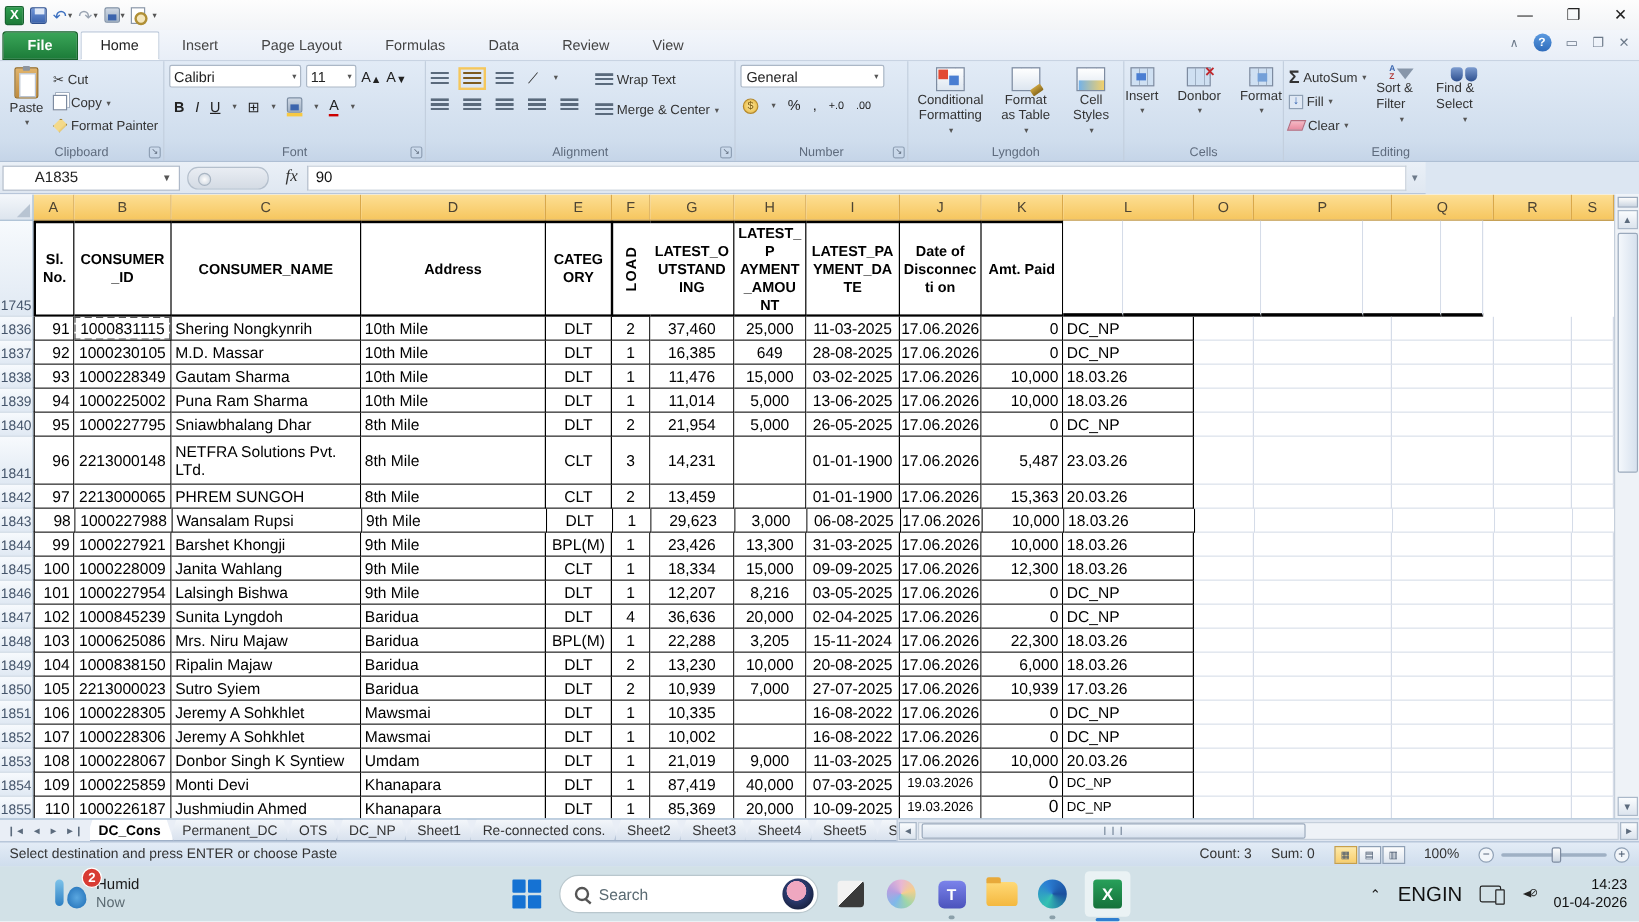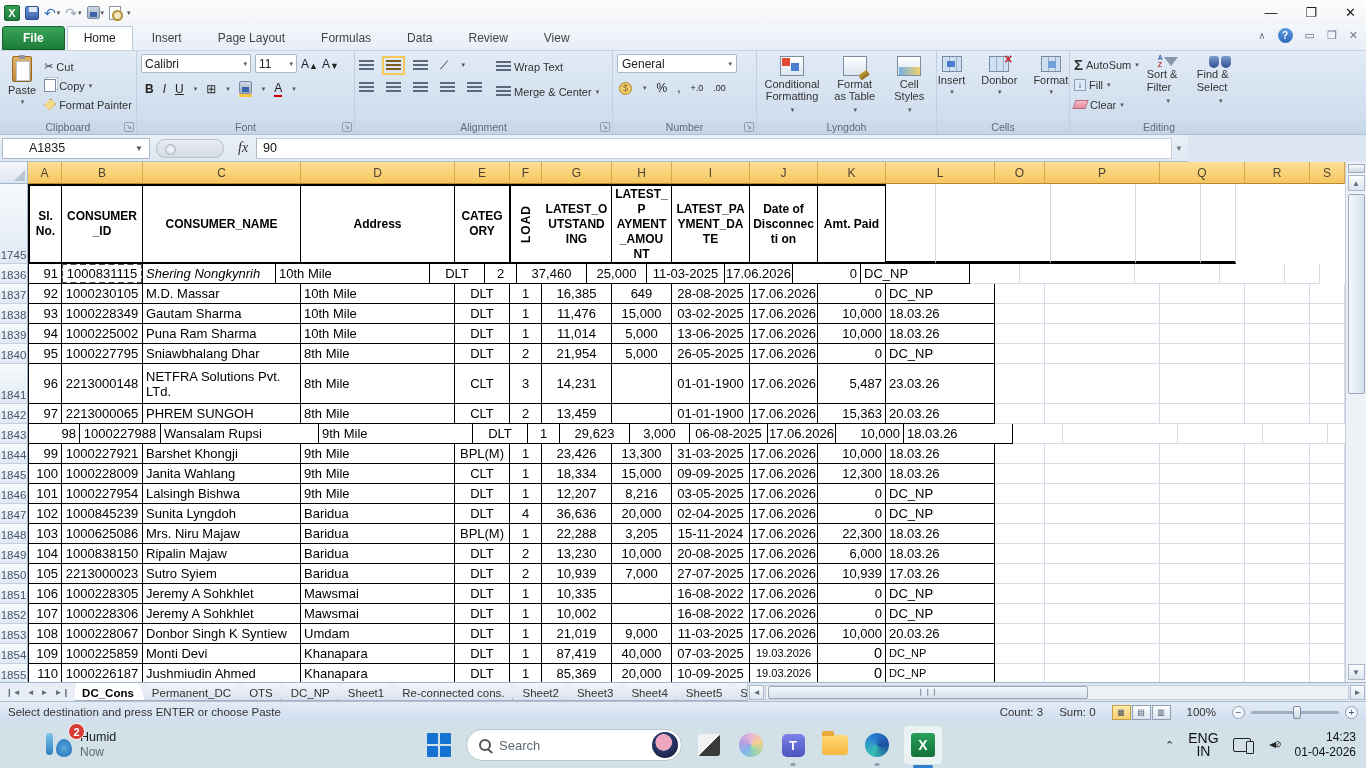--- a/index.html
+++ b/index.html
@@ -162,21 +162,21 @@
   .ic-copilot{width:24px;height:24px;border-radius:50%;background:conic-gradient(#e8b7d4,#f4cf8e,#9fd6a8,#7fb8ea,#b79fe0,#e8b7d4);}
   .ic-teams{width:23px;height:23px;border-radius:5px;background:linear-gradient(#7b83eb,#4b53bc);color:#fff;font-size:13px;font-weight:bold;display:flex;align-items:center;justify-content:center;}
   .ic-folder{width:26px;height:20px;background:linear-gradient(#ffd976,#f4b83f);border-radius:2px 4px 3px 3px;position:relative;}
   .ic-folder::before{content:"";position:absolute;left:0;top:-4px;width:12px;height:5px;background:#e8a93a;border-radius:2px 2px 0 0;}
   .ic-edge{width:24px;height:24px;border-radius:50%;background:conic-gradient(from 210deg,#35c1b2,#2b7fd4,#1b4f9e,#35c1b2);}
   .ic-excel{width:24px;height:24px;border-radius:3px;background:linear-gradient(#28a05a,#15713a);color:#fff;font-weight:bold;font-size:14px;display:flex;align-items:center;justify-content:center;}
   .excel-active{background:#eaf2f4;border-radius:4px;width:38px;height:38px;}
   .excel-active::after{content:"";position:absolute;bottom:-4px;left:50%;transform:translateX(-50%);width:20px;height:3px;border-radius:2px;background:#2f7fd0;}
   .tray{position:absolute;right:10px;display:flex;align-items:center;gap:14px;height:46px;}
   .chev{color:#222;font-size:11px;}
-  .lang{display:flex;flex-direction:column;align-items:center;font-size:14px;color:#111;line-height:13px;}
+  .lang{display:flex;align-items:center;font-size:17px;color:#111;line-height:13px;}
   .cast{width:18px;height:14px;border:1.6px solid #222;border-radius:2px;position:relative;}
   .cast::after{content:"";position:absolute;right:-4px;top:2px;width:6px;height:11px;background:#d2e1e7;border:1.6px solid #222;border-radius:1px;}
   .spk{position:relative;width:16px;height:14px;}
   .spk::before{content:"";position:absolute;left:0;top:4px;border-top:3px solid transparent;border-bottom:3px solid transparent;border-right:7px solid #222;width:4px;height:0;box-sizing:content-box;}
   .spk::after{content:"⊘";position:absolute;right:-1px;top:1px;font-size:9px;color:#222;}
   .clock{display:flex;flex-direction:column;align-items:flex-end;font-size:12px;color:#111;line-height:15px;}
 </style>
 </head>
 <body>
 
@@ -478,21 +478,21 @@
           <div class="gc plain hplain" style="width: 50px;"></div>
           <div class="gc plain hplain" style="width: 115px;"></div>
           <div class="gc plain hplain" style="width: 85px;"></div>
           <div class="gc plain hplain" style="width: 65px;"></div>
           <div class="gc plain hplain" style="width: 35px;"></div>
         </div>
         <div class="grow" style="height: 20px;">
           <div class="rnum">1836</div>
           <div class="gc bordered a-r c0" style="width: 34px;">91</div>
           <div class="gc bordered a-c ants" style="width: 81px;">1000831115</div>
-          <div class="gc bordered a-l" style="width: 133px; font-style: italic;">Shering Nongkynrih</div>
+          <div class="gc bordered a-l" style="width: 158px;">Shering Nongkynrih</div>
           <div class="gc bordered a-l" style="width: 154px;">10th Mile</div>
           <div class="gc bordered a-c" style="width: 55px;">DLT</div>
           <div class="gc bordered a-c" style="width: 32px;">2</div>
           <div class="gc bordered a-c" style="width: 70px;">37,460</div>
           <div class="gc bordered a-c" style="width: 60px;">25,000</div>
           <div class="gc bordered a-c" style="width: 78px;">11-03-2025</div>
           <div class="gc bordered a-c" style="width: 68px;">17.06.2026</div>
           <div class="gc bordered a-r" style="width: 68px;">0</div>
           <div class="gc bordered a-l" style="width: 109px;">DC_NP</div>
           <div class="gc plain" style="width: 50px;"></div>
@@ -616,21 +616,21 @@
           <div class="gc bordered a-r" style="width: 68px;">15,363</div>
           <div class="gc bordered a-l" style="width: 109px;">20.03.26</div>
           <div class="gc plain" style="width: 50px;"></div>
           <div class="gc plain" style="width: 115px;"></div>
           <div class="gc plain" style="width: 85px;"></div>
           <div class="gc plain" style="width: 65px;"></div>
           <div class="gc plain" style="width: 35px;"></div>
         </div>
         <div class="grow" style="height: 20px;">
           <div class="rnum">1843</div>
-          <div class="gc bordered a-r c0" style="width: 52px;">98</div>
+          <div class="gc bordered a-r c0" style="width: 35px;">98</div>
           <div class="gc bordered a-c" style="width: 81px;">1000227988</div>
           <div class="gc bordered a-l" style="width: 158px;">Wansalam Rupsi</div>
           <div class="gc bordered a-l" style="width: 154px;">9th Mile</div>
           <div class="gc bordered a-c" style="width: 55px;">DLT</div>
           <div class="gc bordered a-c" style="width: 32px;">1</div>
           <div class="gc bordered a-c" style="width: 70px;">29,623</div>
           <div class="gc bordered a-c" style="width: 60px;">3,000</div>
           <div class="gc bordered a-c" style="width: 78px;">06-08-2025</div>
           <div class="gc bordered a-c" style="width: 68px;">17.06.2026</div>
           <div class="gc bordered a-r" style="width: 68px;">10,000</div>

